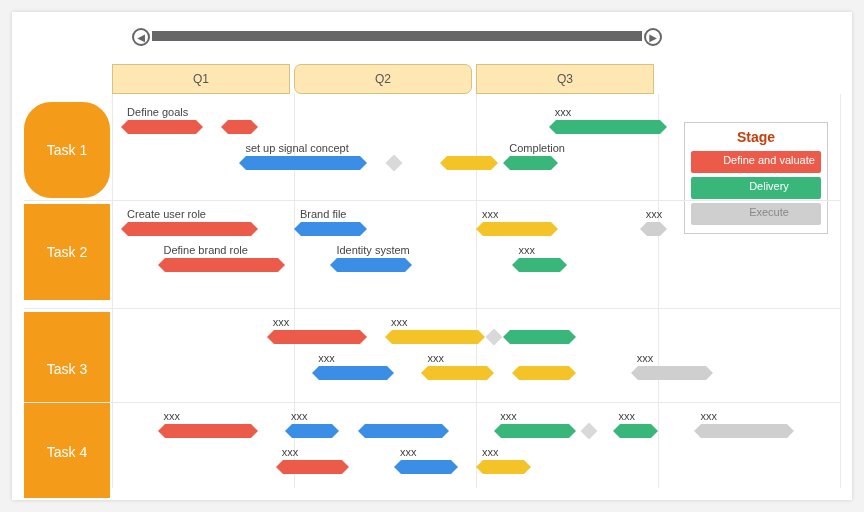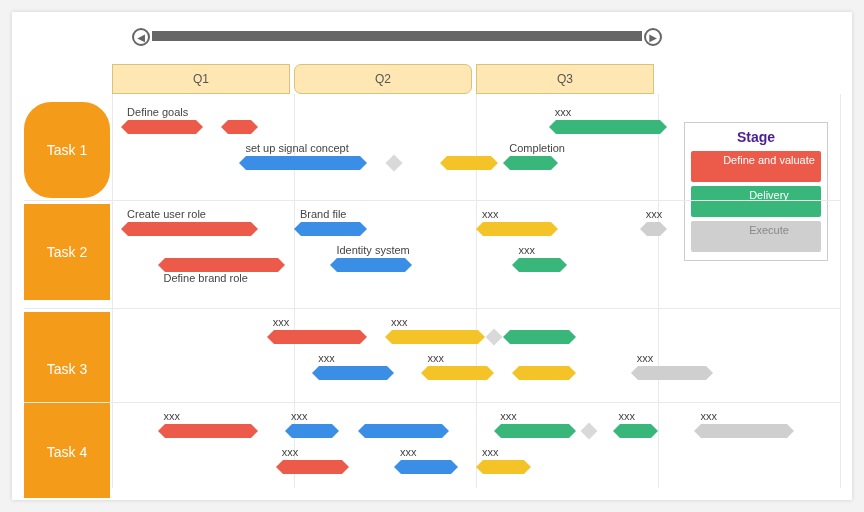--- a/index.html
+++ b/index.html
@@ -23,22 +23,22 @@
   .bar{position:absolute;height:14px;}
   .bar .body{position:absolute;left:7px;right:7px;top:0;bottom:0;}
   .bar .tip{position:absolute;top:0;width:0;height:0;border-top:7px solid transparent;border-bottom:7px solid transparent;}
   .bar .tip.l{left:0;}
   .bar .tip.r{right:0;}
   .bar-label{position:absolute;font-size:11px;color:#444;white-space:nowrap;}
   
   .diamond{position:absolute;width:12px;height:12px;background:#d9d9d9;transform:rotate(45deg);}
   
   .legend{position:absolute;right:24px;top:110px;width:130px;background:#fff;border:1px solid #ccc;padding:6px 6px 4px 6px;}
-  .legend h4{margin:0 0 6px 0;text-align:center;font-size:14px;font-weight:bold;color:#4c1d95;}
-  .legend .row{height:31px;line-height:18px;margin-bottom:4px;color:#fff;text-align:center;font-size:11px;border-radius:2px;padding-left:26px;}
+  .legend h4{margin:0 0 6px 0;text-align:center;font-size:14px;font-weight:bold;color:#c2410c;}
+  .legend .row{height:22px;line-height:18px;margin-bottom:4px;color:#fff;text-align:center;font-size:11px;border-radius:2px;padding-left:26px;}
 </style>
 </head>
 <body>
 
 <div class="stage">
   <div class="canvas">
 
     <div class="slider">
       <div class="track"></div>
       <div class="cap left">◀</div>
@@ -125,21 +125,21 @@
         <div class="tip l" style="border-right:7px solid #cfcfcf"></div>
         <div class="body" style="background:#cfcfcf"></div>
         <div class="tip r" style="border-left:7px solid #cfcfcf"></div>
       </div>
       <div class="bar-label" style="left: 633.8px; top: 196px;">xxx</div>
       <div class="bar" style="left: 145.5px; top: 246px; width: 127.4px;">
         <div class="tip l" style="border-right:7px solid #ec5a4a"></div>
         <div class="body" style="background:#ec5a4a"></div>
         <div class="tip r" style="border-left:7px solid #ec5a4a"></div>
       </div>
-      <div class="bar-label" style="left: 151.5px; top: 232px; margin-top: 28px;">Define brand role</div>
+      <div class="bar-label" style="left: 151.5px; top: 232px;">Define brand role</div>
       <div class="bar" style="left: 318.4px; top: 246px; width: 81.9px;">
         <div class="tip l" style="border-right:7px solid #3a8ee6"></div>
         <div class="body" style="background:#3a8ee6"></div>
         <div class="tip r" style="border-left:7px solid #3a8ee6"></div>
       </div>
       <div class="bar-label" style="left: 324.4px; top: 232px; text-align: right;">Identity system</div>
       <div class="bar" style="left: 500.4px; top: 246px; width: 54.6px;">
         <div class="tip l" style="border-right:7px solid #39b77b"></div>
         <div class="body" style="background:#39b77b"></div>
         <div class="tip r" style="border-left:7px solid #39b77b"></div>

